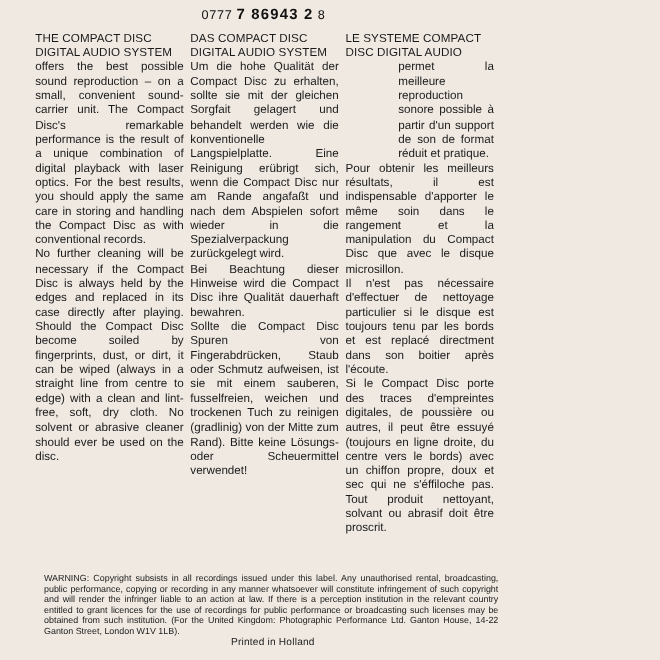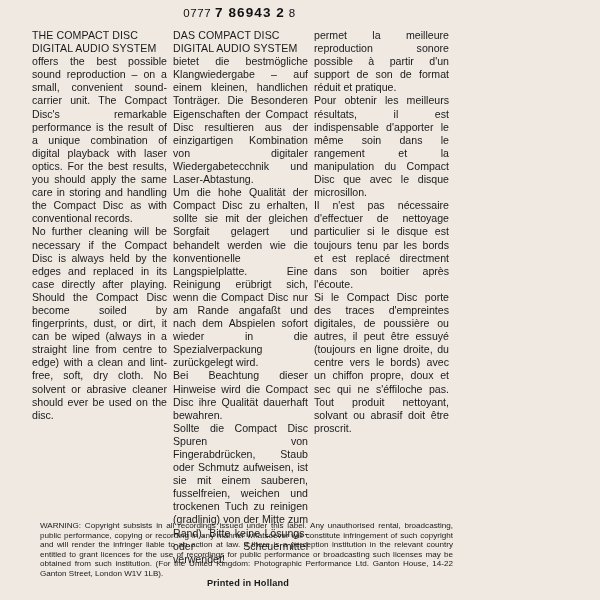--- a/index.html
+++ b/index.html
@@ -80,21 +80,20 @@
     font-weight: normal;
   }
   .printed {
     position: absolute;
     left: 17px;
     right: 0;
     top: 578px;
     text-align: center;
     font-size: 9.2px;
     letter-spacing: 0.2px;
-    font-weight: bold;
   }
 </style>
 </head>
 <body>
 
 <div class="page">
 
   <div class="topline">
     <span class="num-small">0777</span>
     <span class="num-big">7 86943 2</span>
@@ -107,30 +106,30 @@
       <h2>THE COMPACT DISC DIGITAL AUDIO SYSTEM</h2>
       <p>
           <span style="display: block; text-align: justify;">offers the best possible sound reproduction – on a small, convenient sound-carrier unit. The Compact Disc's remarkable performance is the result of a unique combination of digital playback with laser optics. For the best results, you should apply the same care in storing and handling the Compact Disc as with conventional records.</span>
           <span style="display: block; text-align: justify;">No further cleaning will be necessary if the Compact Disc is always held by the edges and replaced in its case directly after playing. Should the Compact Disc become soiled by fingerprints, dust, or dirt, it can be wiped (always in a straight line from centre to edge) with a clean and lint-free, soft, dry cloth. No solvent or abrasive cleaner should ever be used on the disc.</span>
         </p>
     </div>
 
     <div class="col">
       <h2>DAS COMPACT DISC DIGITAL AUDIO SYSTEM</h2>
       <p>
-          <span style="display: block; text-align: justify;">bietet die bestmögliche Klangwiedergabe – auf einem kleinen, handlichen Tonträger. Die Besonderen Eigenschaften der Compact Disc resultieren aus der einzigartigen Kombination von digitaler Wiedergabetecchnik und Laser-Abtastung.</span>
           <span style="display: block; text-align: justify;">Um die hohe Qualität der Compact Disc zu erhalten, sollte sie mit der gleichen Sorgfait gelagert und behandelt werden wie die konventionelle Langspielplatte. Eine Reinigung erübrigt sich, wenn die Compact Disc nur am Rande angafaßt und nach dem Abspielen sofort wieder in die Spezialverpackung zurückgelegt wird.</span>
           <span style="display: block; text-align: justify;">Bei Beachtung dieser Hinweise wird die Compact Disc ihre Qualität dauerhaft bewahren.</span>
           <span style="display: block; text-align: justify;">Sollte die Compact Disc Spuren von Fingerabdrücken, Staub oder Schmutz aufweisen, ist sie mit einem sauberen, fusselfreien, weichen und trockenen Tuch zu reinigen (gradlinig) von der Mitte zum Rand). Bitte keine Lösungs- oder Scheuermittel verwendet!</span>
         </p>
     </div>
 
     <div class="col">
+      <h2>LE SYSTEME COMPACT DISC DIGITAL AUDIO</h2>
       <p>
-          <span style="display: block; text-align: justify;">permet la meilleure reproduction sonore possible à partir d'un support de son de format réduit et pratique.</span>
+          <span style="display: block; text-align: justify; margin-left: 48px;">permet la meilleure reproduction sonore possible à partir d'un support de son de format réduit et pratique.</span>
           <span style="display: block; text-align: justify;">Pour obtenir les meilleurs résultats, il est indispensable d'apporter le même soin dans le rangement et la manipulation du Compact Disc que avec le disque microsillon.</span>
           <span style="display: block; text-align: justify;">Il n'est pas nécessaire d'effectuer de nettoyage particulier si le disque est toujours tenu par les bords et est replacé directment dans son boitier après l'écoute.</span>
           <span style="display: block; text-align: justify;">Si le Compact Disc porte des traces d'empreintes digitales, de poussière ou autres, il peut être essuyé (toujours en ligne droite, du centre vers le bords) avec un chiffon propre, doux et sec qui ne s'éffiloche pas. Tout produit nettoyant, solvant ou abrasif doit être proscrit.</span>
         </p>
     </div>
 
   </div>
 
   <div class="warning">
     <span class="lead">WARNING:</span>

